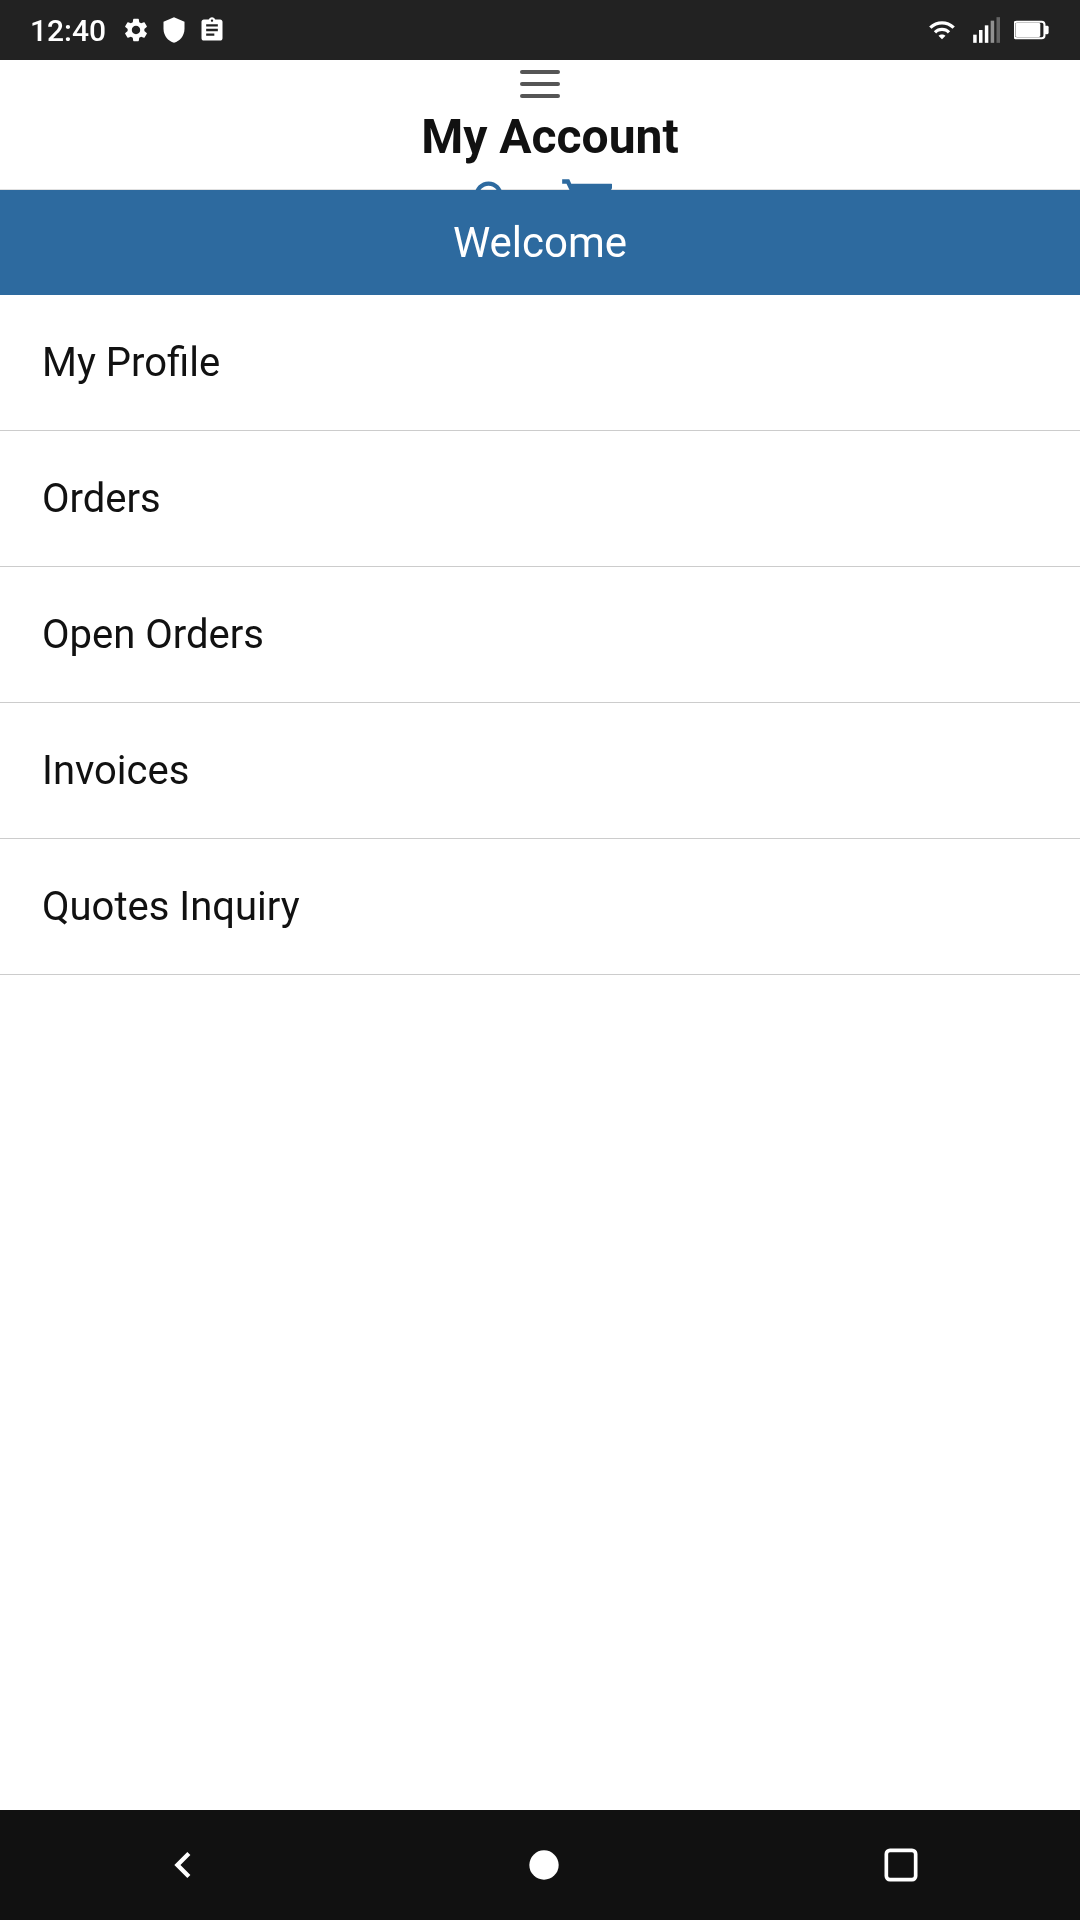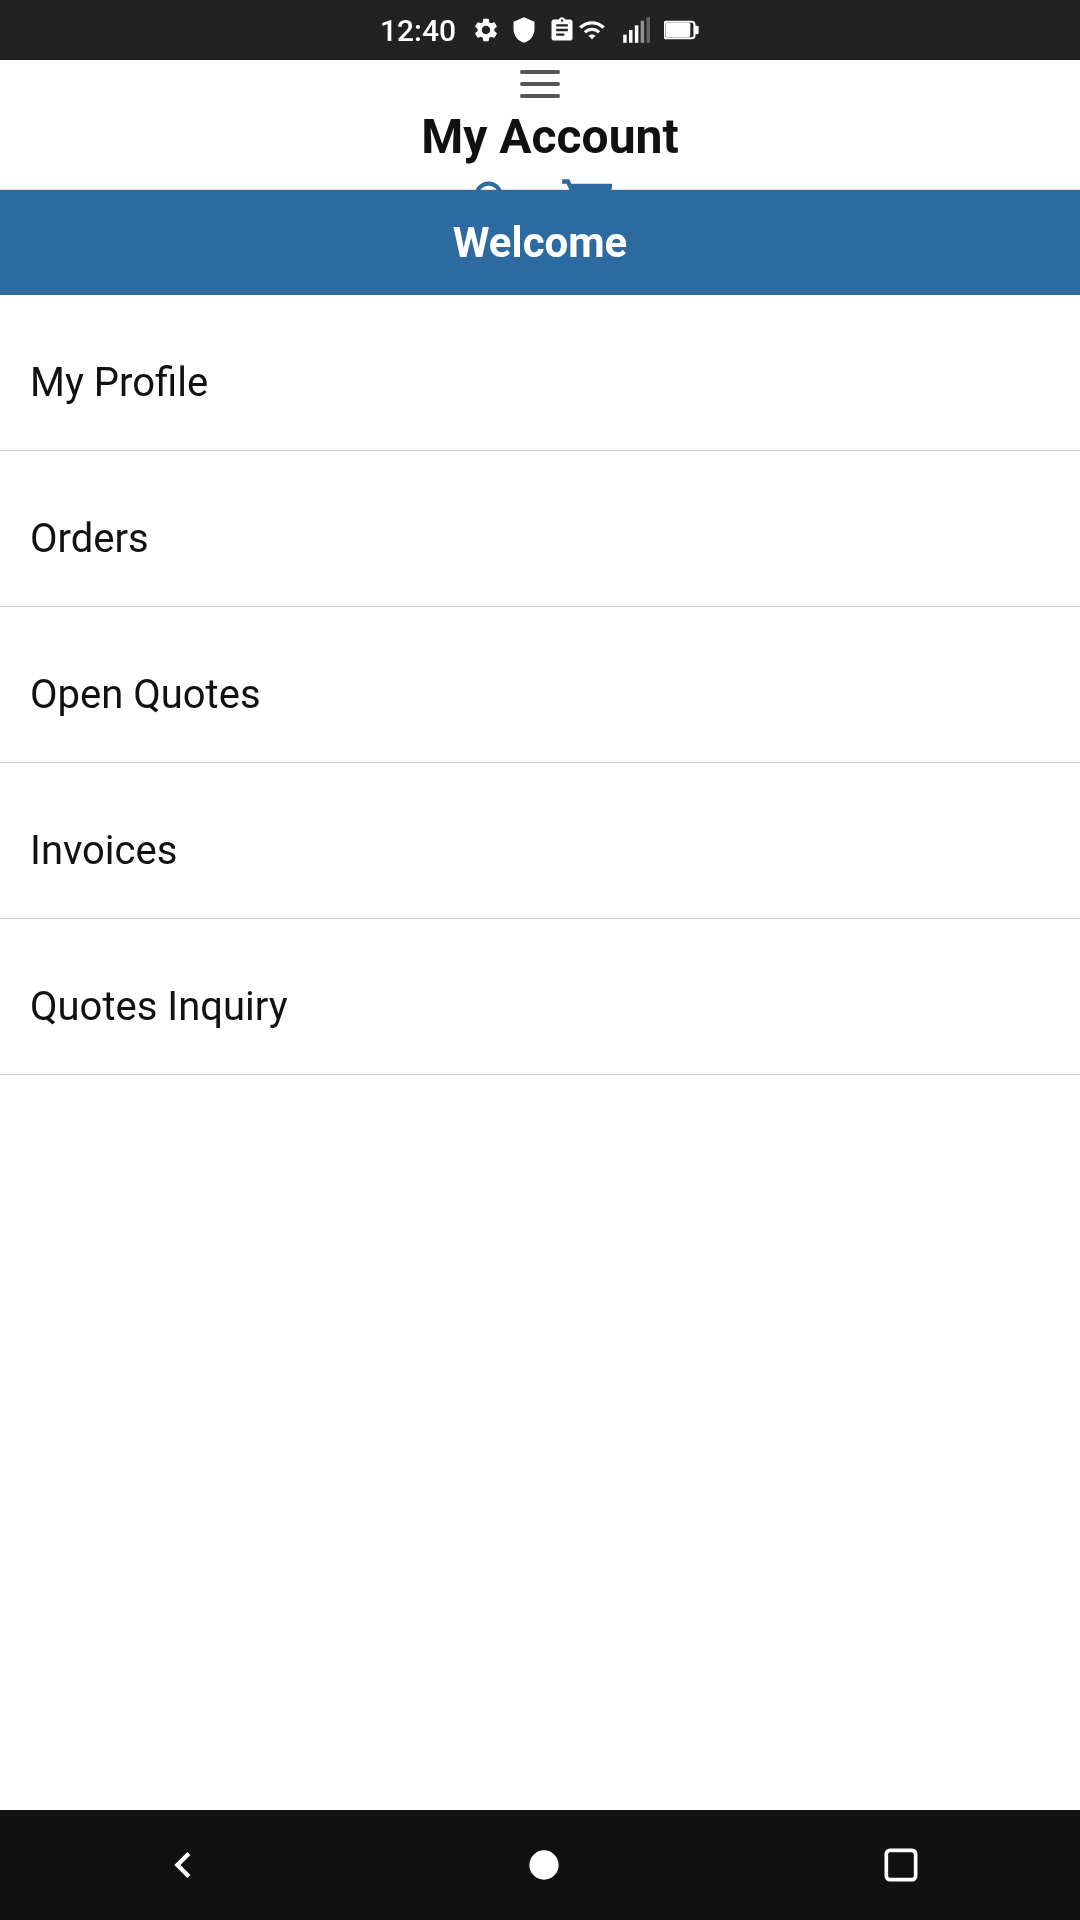--- a/index.html
+++ b/index.html
@@ -18,21 +18,21 @@
       flex-direction: column;
     }
 
     
     .status-bar {
       width: 100%;
       height: 60px;
       background: #222222;
       display: flex;
       align-items: center;
-      justify-content: center;
+      justify-content: space-between;
       padding: 0 30px;
       flex-shrink: 0;
     }
 
     .status-bar-left {
       display: flex;
       align-items: center;
       gap: 16px;
     }
 
@@ -121,33 +121,32 @@
       background: #2d6a9f;
       padding: 28px 30px;
       display: flex;
       align-items: center;
       justify-content: center;
     }
 
     .section-header-text {
       color: #ffffff;
       font-size: 42px;
-      font-weight: 700;
+      font-weight: 400;
     }
 
     
     .menu-item {
       width: 100%;
-      padding: 44px 30px;
+      padding: 44px 42px;
       border-bottom: 1px solid #cccccc;
       background: #ffffff;
       cursor: pointer;
       display: flex;
       align-items: center;
-      margin-top: 20px;
     }
 
     .menu-item-text {
       font-size: 40px;
       color: #111111;
     }
 
     
     .main-content {
       flex: 1;
@@ -268,21 +267,21 @@
     <span class="menu-item-text">My Profile</span>
   </div>
 
 
 
   <div class="menu-item">
     <span class="menu-item-text">Orders</span>
   </div>
 
   <div class="menu-item">
-    <span class="menu-item-text">Open Quotes</span>
+    <span class="menu-item-text">Open Orders</span>
   </div>
 
   <div class="menu-item">
     <span class="menu-item-text">Invoices</span>
   </div>
 
   <div class="menu-item">
     <span class="menu-item-text">Quotes Inquiry</span>
   </div>
 

